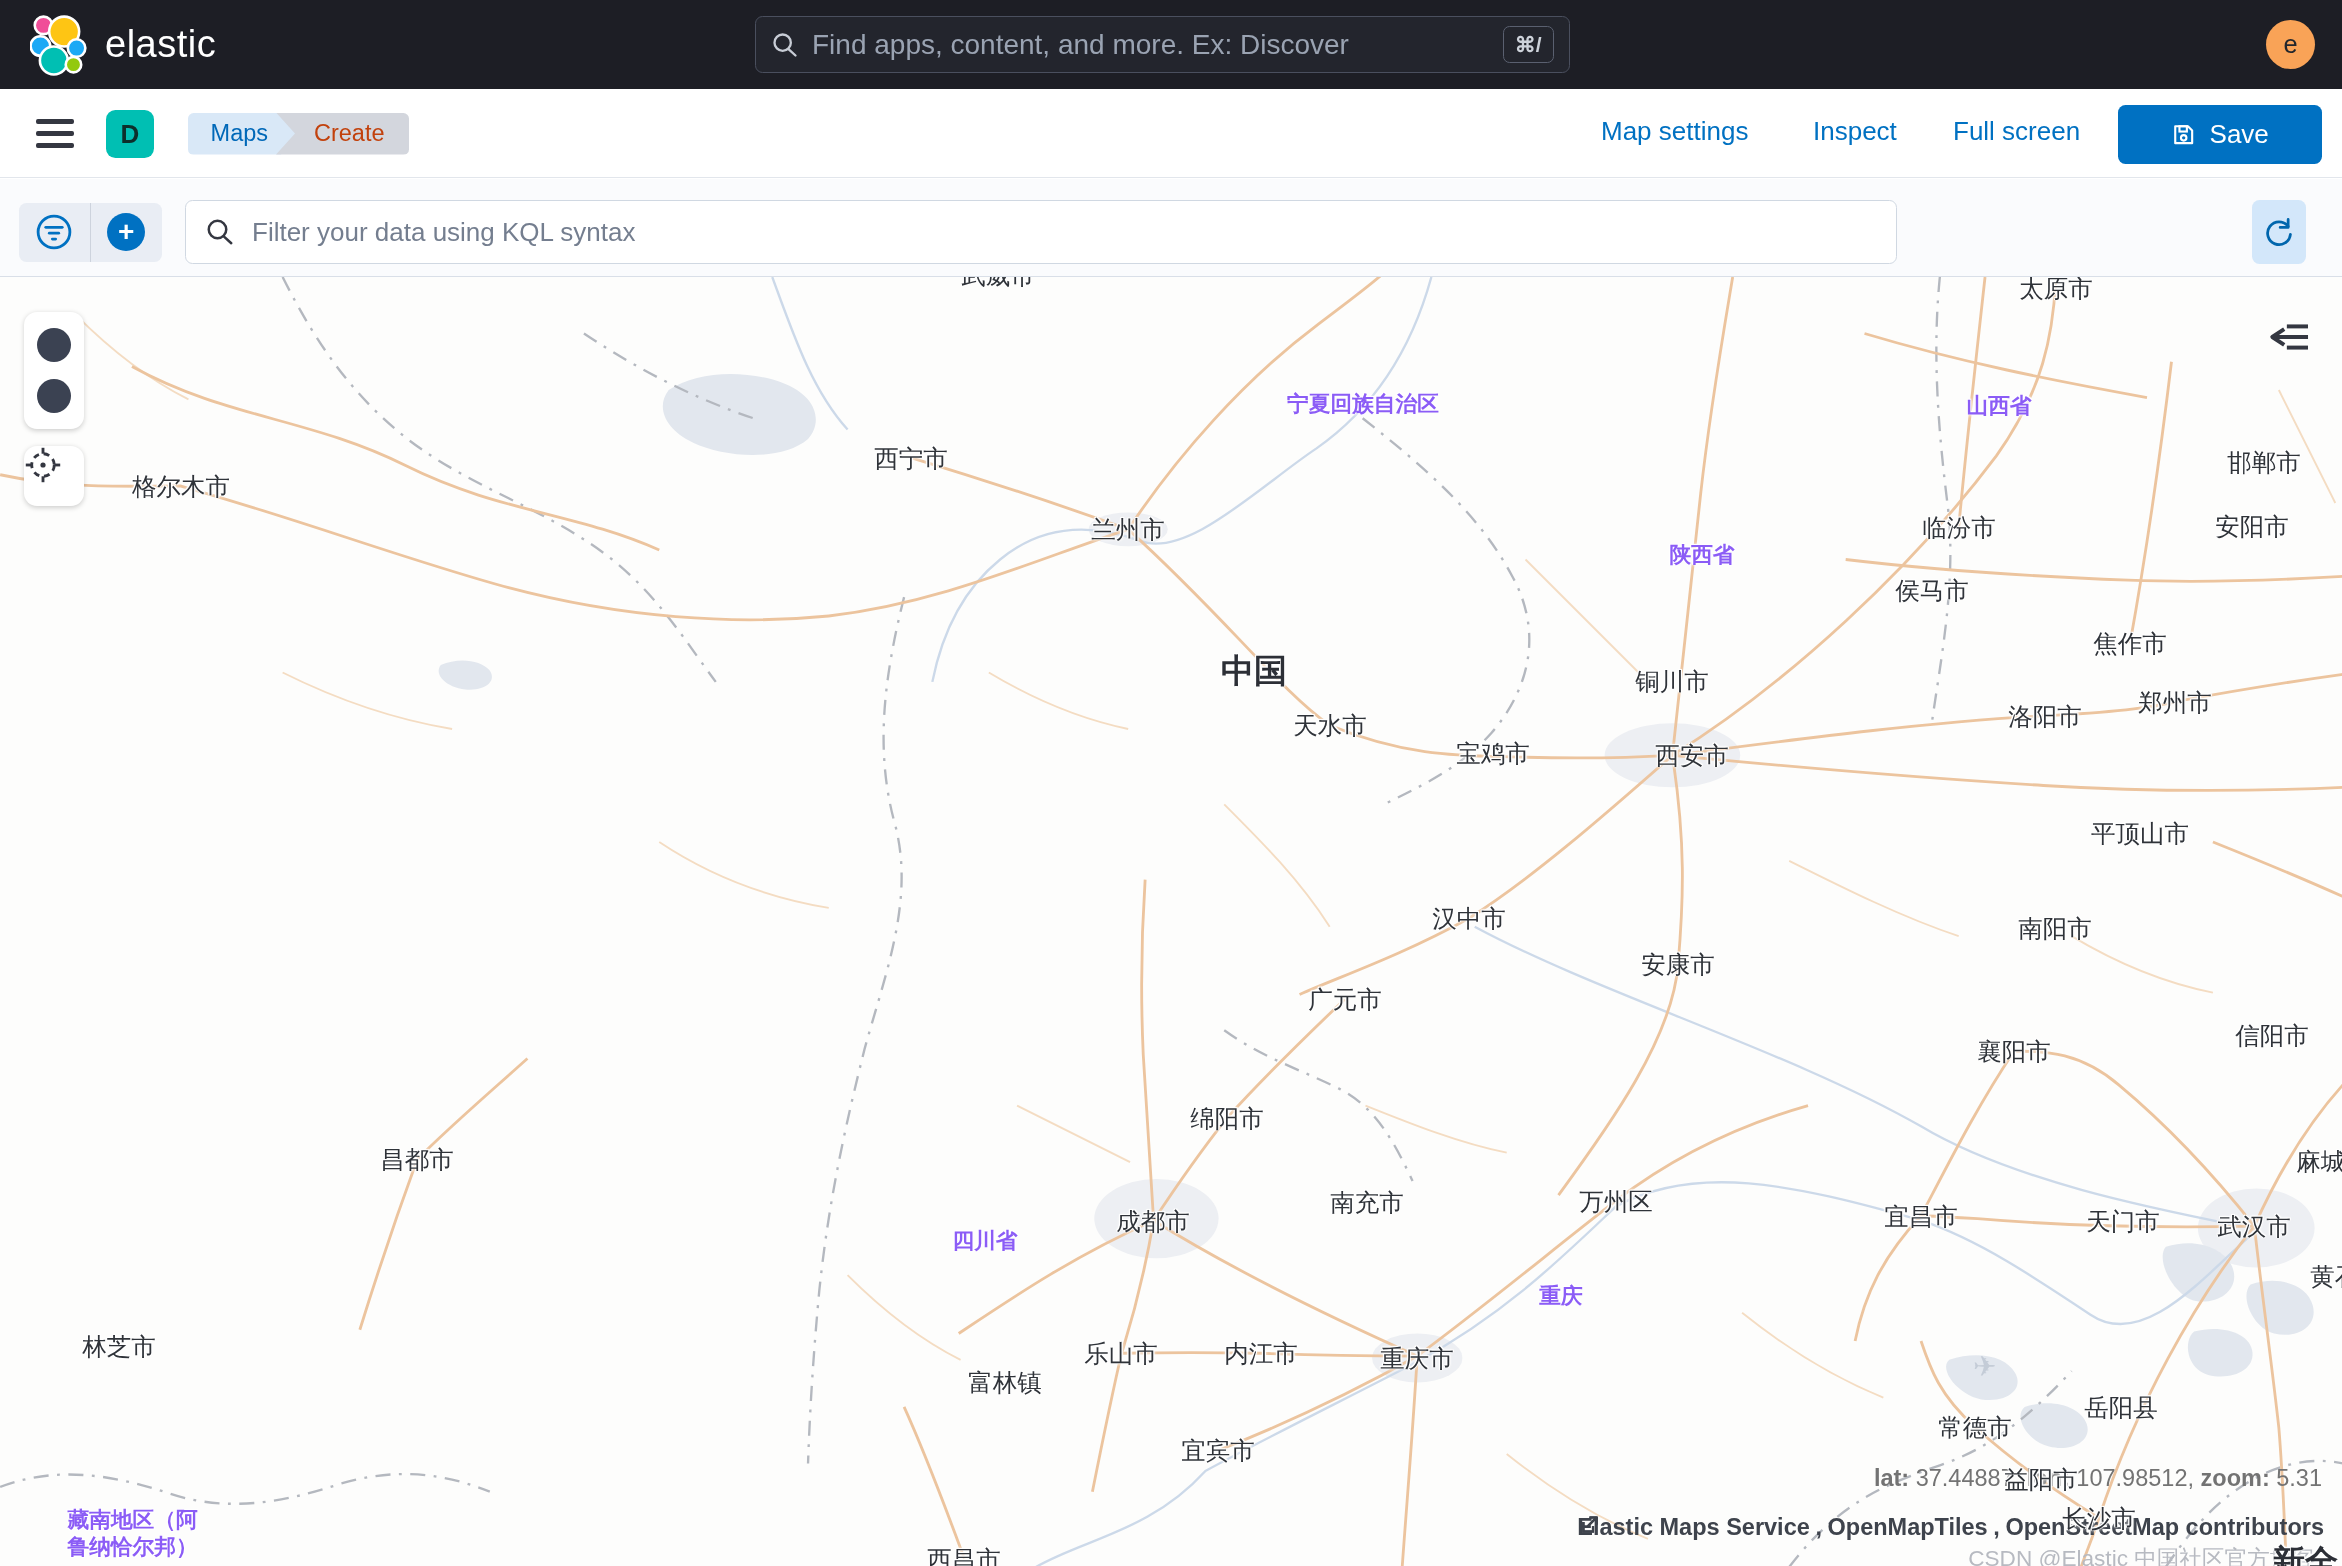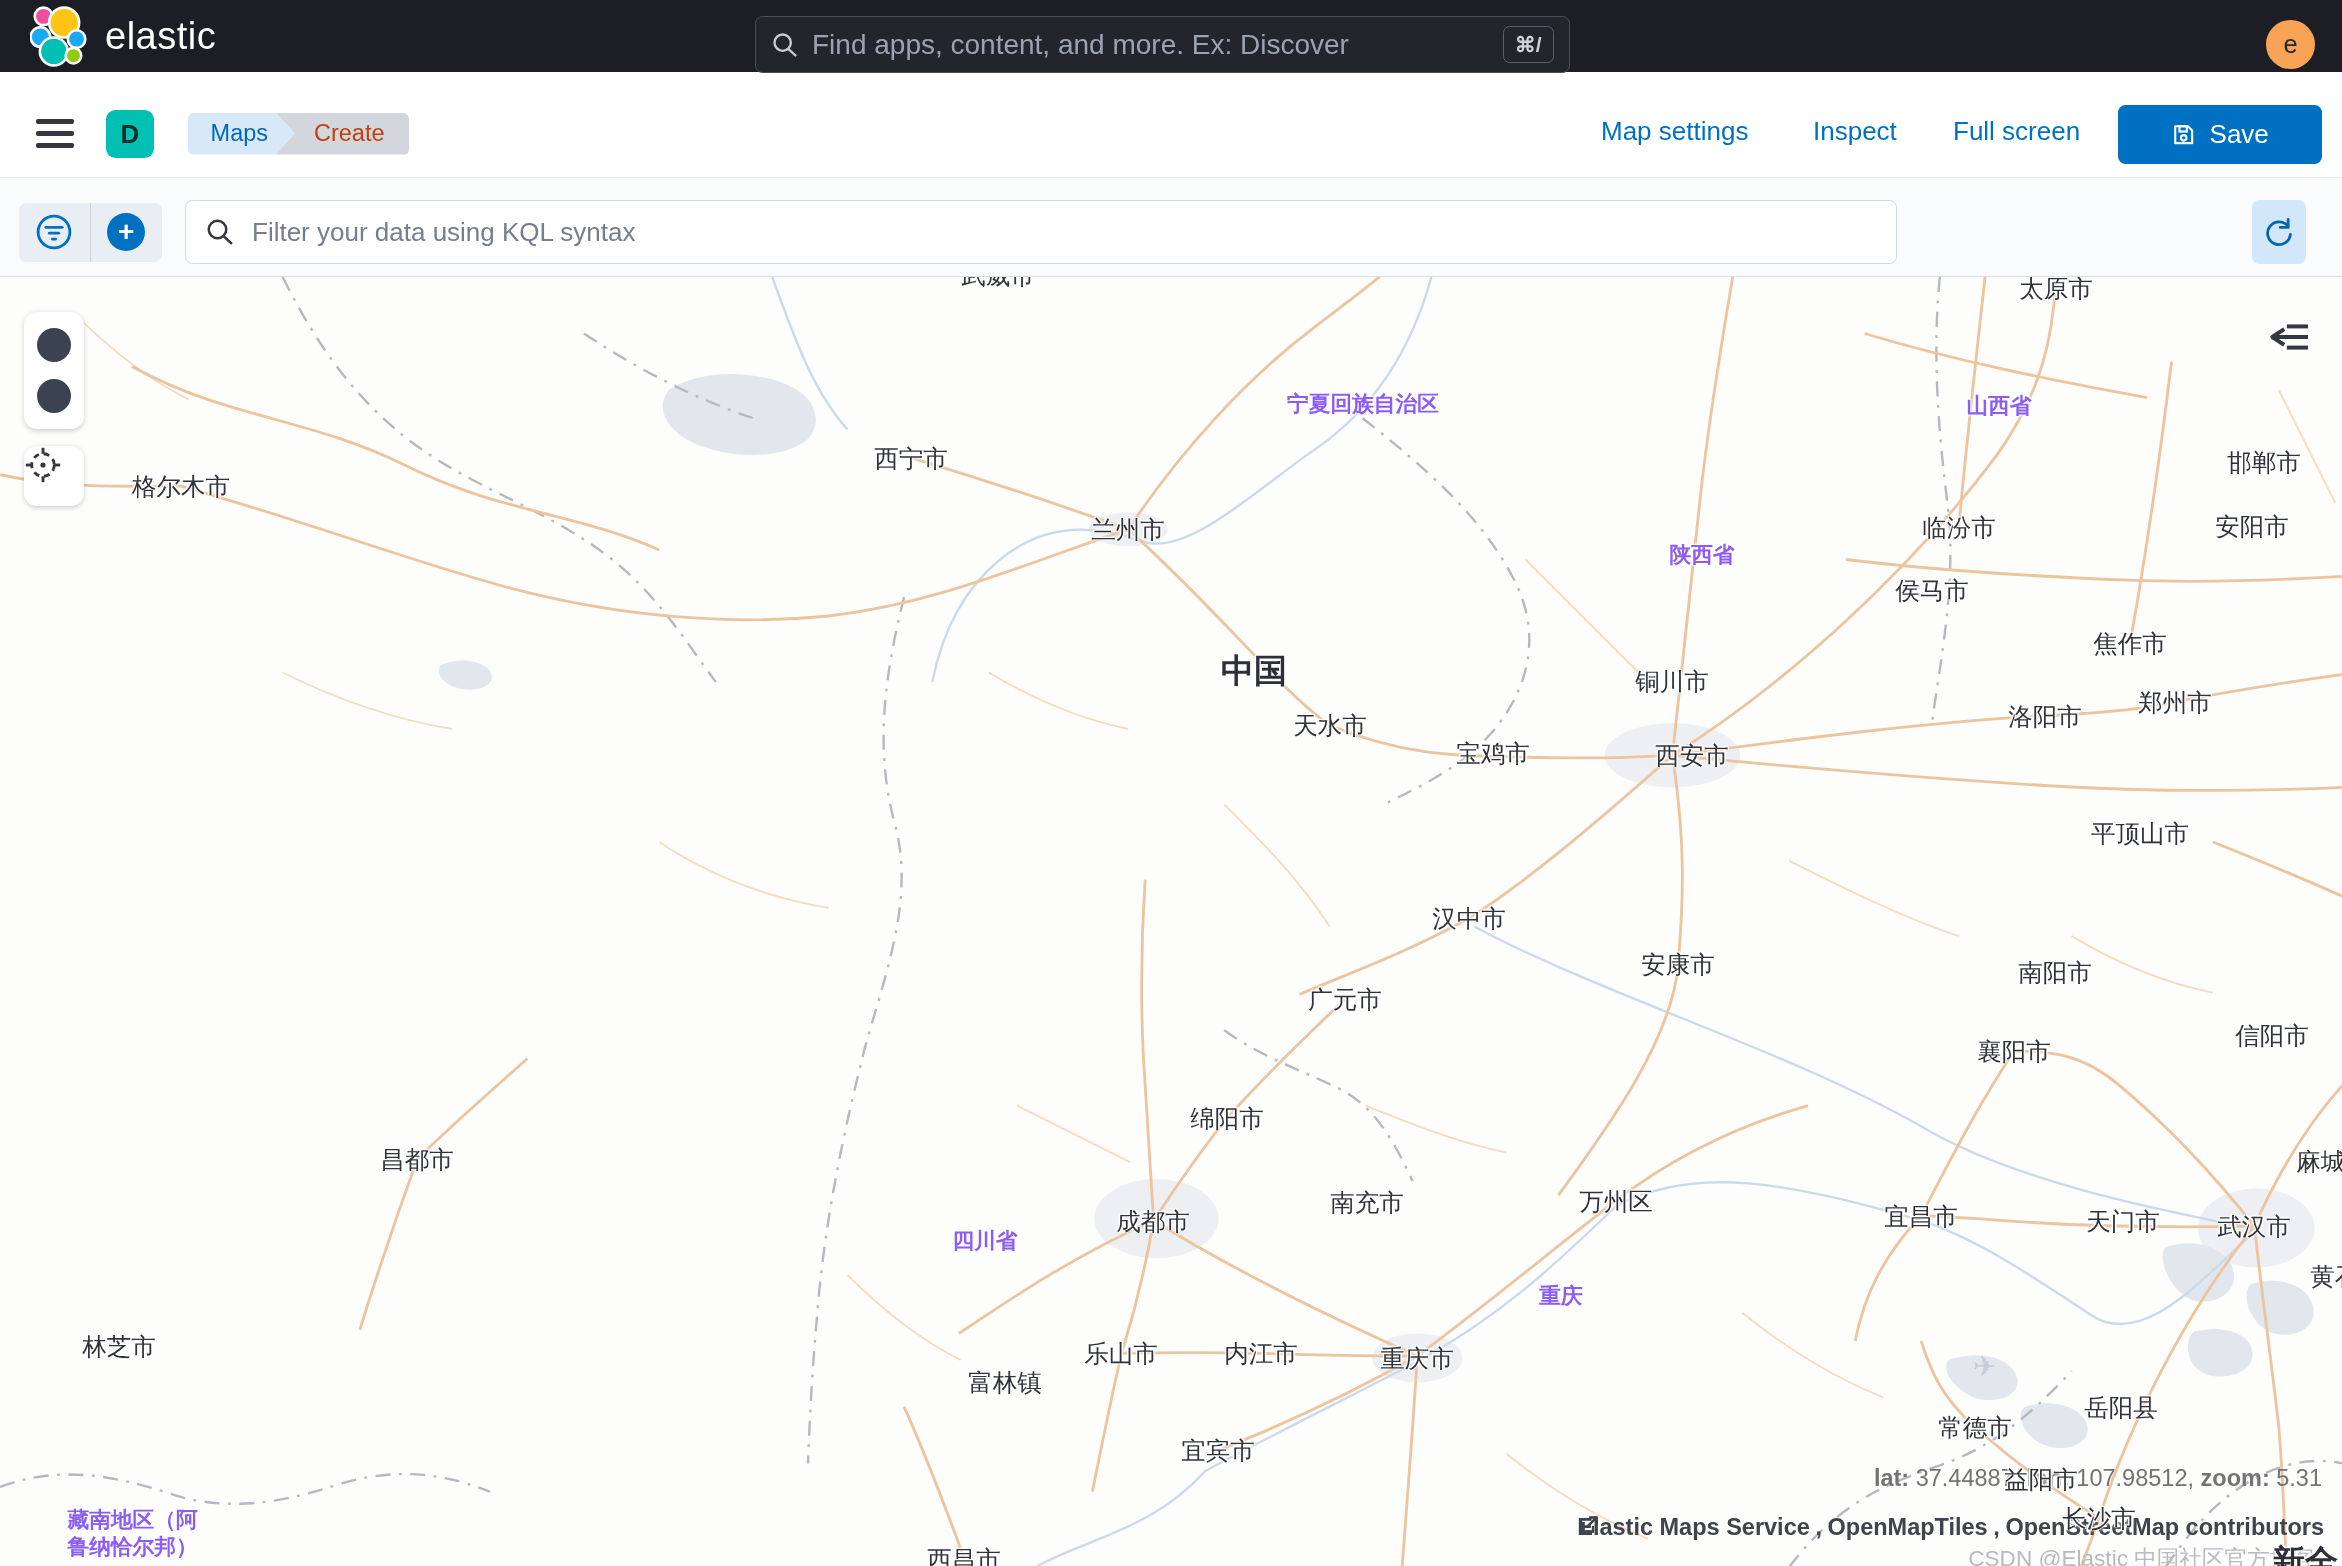--- a/index.html
+++ b/index.html
@@ -1,20 +1,20 @@
 <!DOCTYPE html>
 <html style="font-size:15px"><head>
 <meta charset="utf-8">
 <style>
   * { margin:0; padding:0; box-sizing:border-box; }
   html,body { width:2343px; height:1567px; overflow:hidden; font-family:"Liberation Sans", sans-serif; background:#fff; }
   .abs { position:absolute; }
 
   
-  #top-header { position:absolute; left:0; top:0; width:2343px; height:72px; background:#1d1e25; display:flex; align-items:center; }
+  #top-header { position:absolute; left:0; top:0; width:2343px; height:89px; background:#1d1e25; display:flex; align-items:center; }
   #logo-wrap { display:flex; align-items:center; gap:17px; margin-left:30px; }
   #logo-text { color:#fff; font-size:38px; letter-spacing:0.5px; font-weight:400; }
   #global-search { position:absolute; left:755px; top:16px; width:815px; height:57px; border:1.4px solid #4a4f5e; border-radius:7.5px; background:#23252d; display:flex; align-items:center; padding:0 15px; }
   #global-search input { flex:1; background:transparent; border:none; outline:none; color:#aab2c0; font-size:28px; font-family:"Liberation Sans",sans-serif; margin-left:13px; }
   #global-search input::placeholder { color:#9aa3b2; opacity:1; }
   .kbd-badge { border:1.4px solid #5a6070; border-radius:6.6px; color:#cdd2da; font-size:21px; font-weight:700; padding:5.6px 11.3px; }
   .header-icon-btn { width:53px; height:53px; display:flex; align-items:center; justify-content:center; border-radius:7.5px; position:relative; }
   #avatar { width:49px; height:49px; border-radius:50%; background:#f9a357; color:#22262c; display:flex; align-items:center; justify-content:center; font-size:25.4px; }
 
   
@@ -288,21 +288,21 @@
       <div class="map-label city" style="left: 2130px; top: 366px;">焦作市</div>
       <div class="map-label country" style="left: 1254px; top: 394px;">中国</div>
       <div class="map-label city" style="left: 1672px; top: 404px;">铜川市</div>
       <div class="map-label city" style="left: 2045px; top: 439px;">洛阳市</div>
       <div class="map-label city" style="left: 2175px; top: 425px;">郑州市</div>
       <div class="map-label city" style="left: 1330px; top: 448px;">天水市</div>
       <div class="map-label city" style="left: 1493px; top: 476px;">宝鸡市</div>
       <div class="map-label city" style="left: 1672px; top: 478px; margin-left: 20px;">西安市</div>
       <div class="map-label city" style="left: 2140px; top: 556px;">平顶山市</div>
       <div class="map-label city" style="left: 1469px; top: 641px;">汉中市</div>
-      <div class="map-label city" style="left: 2055px; top: 651px; margin-top: 44px;">南阳市</div>
+      <div class="map-label city" style="left: 2055px; top: 651px;">南阳市</div>
       <div class="map-label city" style="left: 1678px; top: 687px;">安康市</div>
       <div class="map-label city" style="left: 1345px; top: 722px;">广元市</div>
       <div class="map-label city" style="left: 2014px; top: 774px;">襄阳市</div>
       <div class="map-label city" style="left: 2272px; top: 758px;">信阳市</div>
       <div class="map-label city" style="left: 417px; top: 882px;">昌都市</div>
       <div class="map-label city" style="left: 1227px; top: 841px;">绵阳市</div>
       <div class="map-label city" style="left: 1367px; top: 925px;">南充市</div>
       <div class="map-label city" style="left: 1616px; top: 924px;">万州区</div>
       <div class="map-label city" style="left: 1921px; top: 939px;">宜昌市</div>
       <div class="map-label city" style="left: 2123px; top: 944px;">天门市</div>

